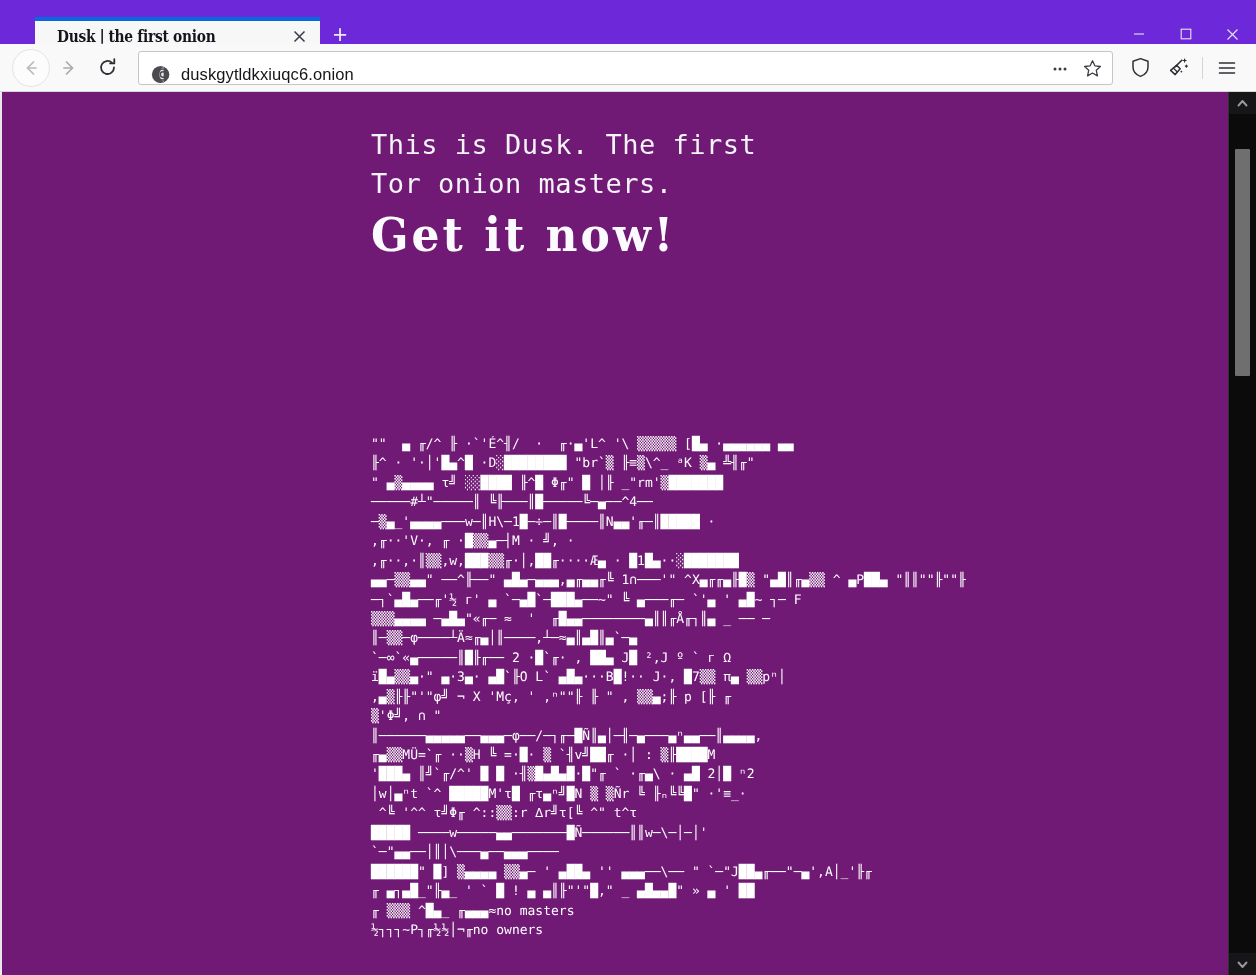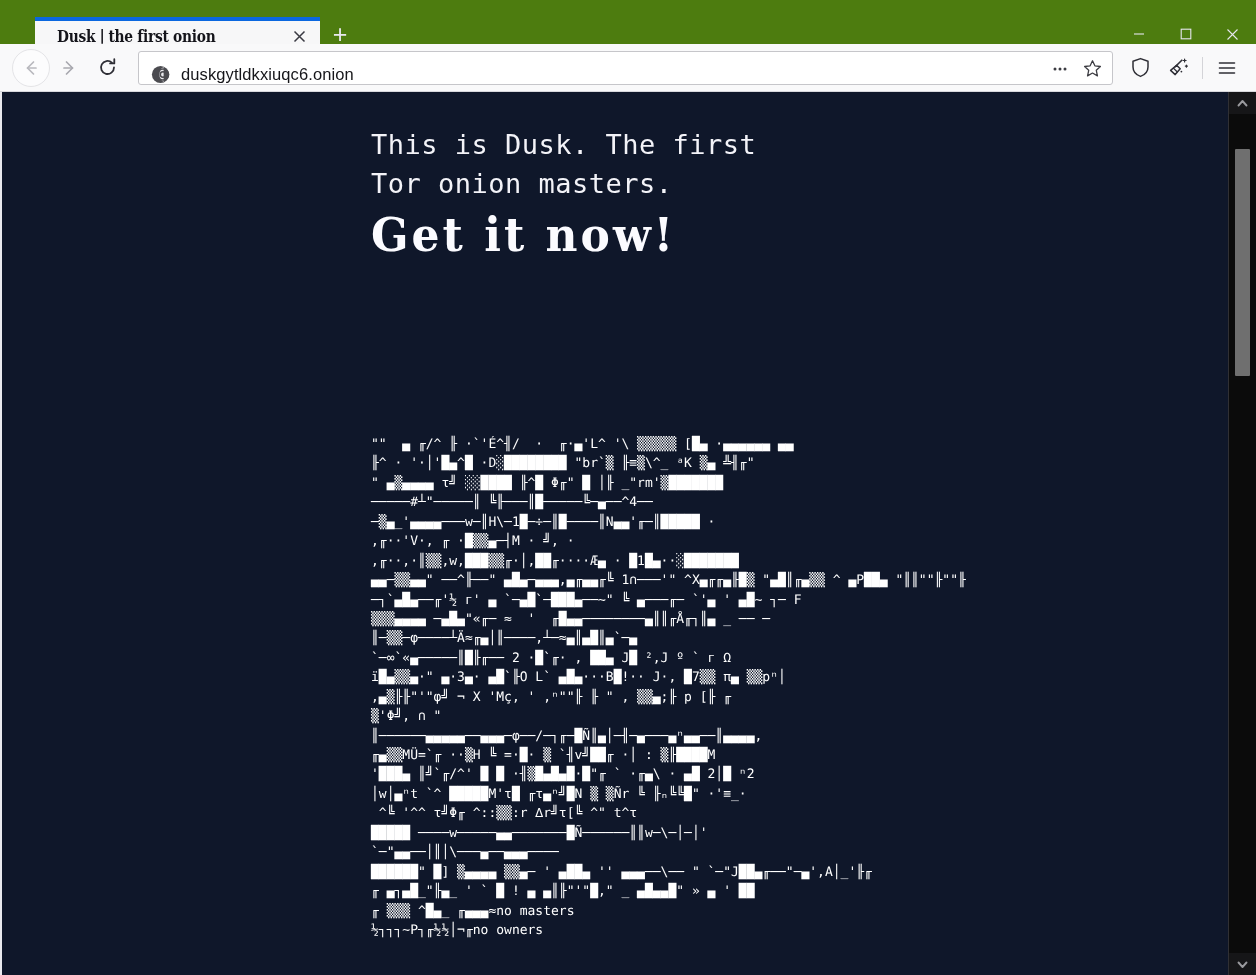--- a/index.html
+++ b/index.html
@@ -7,21 +7,21 @@
     width: 1256px; height: 975px;
     overflow: hidden;
     background: #f9f9fa;
     font-family: "Liberation Sans", sans-serif;
   }
 
   
   #titlebar {
     position: absolute; top: 0; left: 0;
     width: 1256px; height: 56px;
-    background: #4d7c0f;
+    background: #6d28d9;
     display: flex; align-items: flex-end;
   }
   #tabstrip {
     display: flex; align-items: flex-end;
     height: 44px; padding-left: 35px;
     flex: 1 1 auto; min-width: 0;
   }
   .tab {
     position: relative;
     width: 285px; height: 39px;
@@ -123,21 +123,21 @@
   }
   #toolsep {
     width: 1px; height: 22px; flex: 0 0 auto;
     background: #d4d4d8; margin: 0 5px;
   }
 
   
   #viewport {
     position: absolute; top: 92px; left: 0;
     width: 1256px; height: 883px;
-    background: #0f172a;
+    background: #701a75;
     overflow: hidden;
   }
   #leftedge {
     position: absolute; top: 0; left: 0;
     width: 2px; height: 883px;
     background: #e9e9ee;
   }
   #pagecontent {
     position: absolute; top: 0; left: 0;
     width: 1228px; height: 883px;

